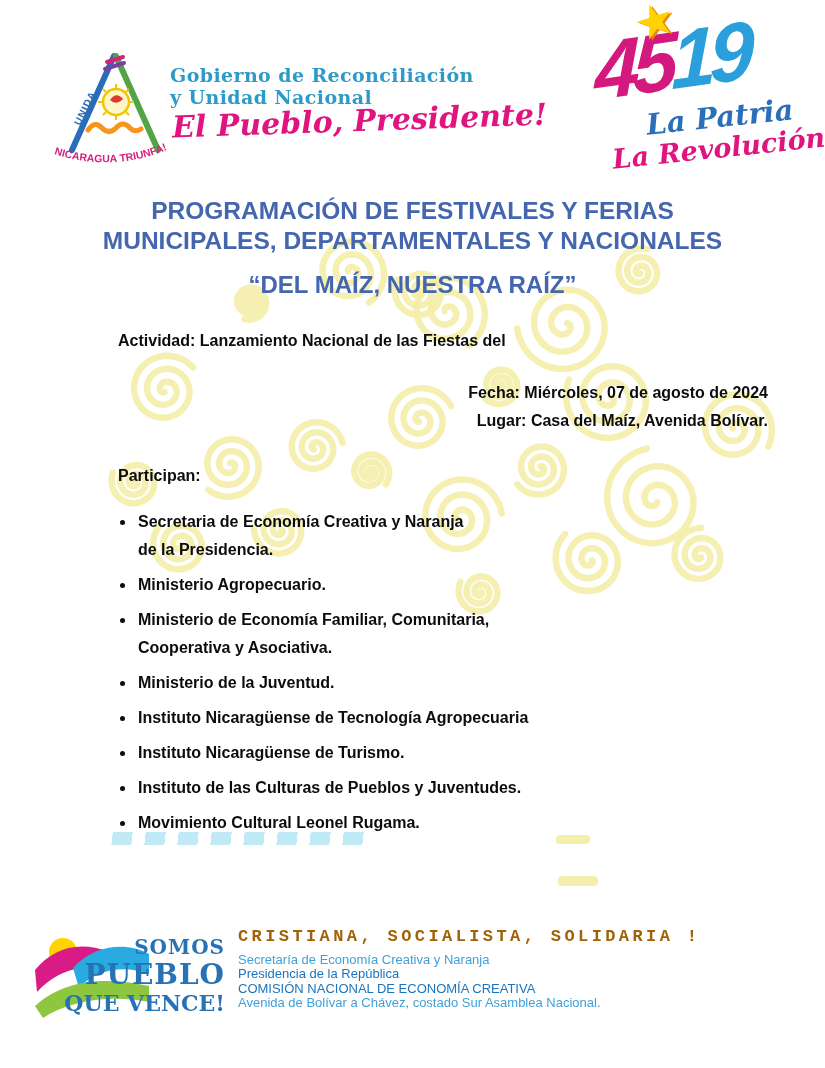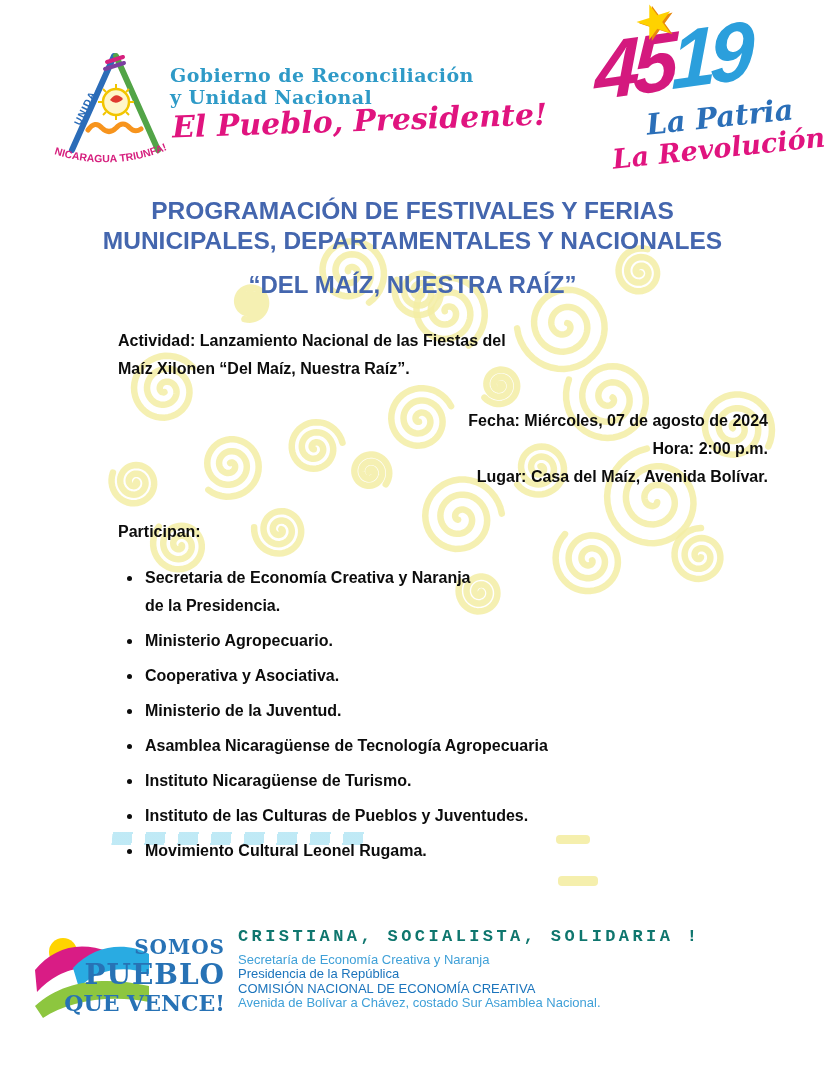--- a/index.html
+++ b/index.html
@@ -25,41 +25,41 @@
   
   .title-wrap{position:absolute;left:0;top:196px;width:100%;text-align:center;z-index:2;
        color:#4466AE;font-weight:bold;font-size:24.5px;line-height:30px;}
   .subtitle{margin-top:14px;font-size:24px;}
   
   .content{position:absolute;left:118px;top:327px;width:650px;z-index:2;
        color:#0c0c0c;font-weight:bold;font-size:16px;line-height:28px;}
   .p-act{margin:0 0 24px 0;}
   .p-when{margin:0 0 27px 0;text-align:right;}
   .p-label{margin:0 0 18px 0;}
-  .plist{list-style:none;margin:7px;padding:0;}
+  .plist{list-style:none;margin:0;padding:0;}
   .plist li{position:relative;padding-left:20px;margin-bottom:7px;}
   .dot{position:absolute;left:2px;top:12px;width:5px;height:5px;border-radius:50%;background:#0c0c0c;}
   .ln{display:block;}
   
   .wm-svg{position:absolute;left:0;top:0;z-index:1;}
   .wm-frag{position:absolute;left:112px;top:832px;width:252px;height:13px;z-index:1;transform:skewX(-6deg);
        background:repeating-linear-gradient(90deg,rgba(140,216,238,.55) 0 20px,rgba(255,255,255,0) 20px 33px);}
   .wm-dash{position:absolute;background:#F5EFAD;border-radius:4px;z-index:1;}
   .d1{left:556px;top:835px;width:34px;height:9px;}
   .d2{left:558px;top:876px;width:40px;height:10px;}
   
   .waves{position:absolute;left:33px;top:930px;width:118px;height:88px;z-index:3;}
   .somos{position:absolute;left:60px;top:936px;width:165px;text-align:right;z-index:4;color:#2772B5;
        font-family:"DejaVu Serif",serif;font-weight:bold;}
   .somos .s1{font-size:20px;line-height:23px;letter-spacing:1px;}
   .somos .s2{font-size:28px;line-height:31px;letter-spacing:1px;}
   .somos .s3{font-size:22px;line-height:26px;}
   .finfo{position:absolute;left:238px;top:927px;width:560px;z-index:3;}
   .motto{font-family:"Liberation Mono",monospace;font-weight:bold;font-size:17px;letter-spacing:3.4px;
-       color:#0f766e;margin-bottom:7px;white-space:nowrap;}
+       color:#a16207;margin-bottom:7px;white-space:nowrap;}
   .fline{font-size:13px;line-height:14.4px;color:#3FA0D8;}
   .fbold{font-weight:normal;color:#1B74BC;}
 </style>
 </head>
 <body>
 
 <div class="page">
 
   <svg id="wm" class="wm-svg" width="825" height="1068">
       <path d="M0.60,0.00L0.68,0.10L0.74,0.23L0.77,0.37L0.78,0.53L0.76,0.69L0.70,0.87L0.61,1.03L0.48,1.19L0.32,1.33L0.12,1.45L-0.10,1.54L-0.34,1.59L-0.60,1.60L-0.87,1.57L-1.15,1.49L-1.42,1.36L-1.67,1.19L-1.91,0.97L-2.11,0.70L-2.28,0.39L-2.39,0.05L-2.46,-0.31L-2.47,-0.69L-2.42,-1.09L-2.30,-1.48L-2.12,-1.86L-1.88,-2.22L-1.57,-2.54L-1.21,-2.83L-0.80,-3.06L-0.35,-3.23L0.13,-3.33L0.64,-3.36L1.16,-3.31L1.68,-3.18L2.18,-2.96L2.65,-2.67L3.09,-2.30L3.47,-1.86L3.78,-1.35L4.03,-0.79L4.18,-0.19L4.25,0.44L4.22,1.08L4.09,1.73L3.87,2.36L3.54,2.96L3.12,3.52L2.61,4.01L2.02,4.43L1.37,4.77L0.66,5.00L-0.09,5.13L-0.86,5.14L-1.64,5.04L-2.40,4.82L-3.14,4.48L-3.83,4.03L-4.45,3.47L-4.99,2.82L-5.43,2.08L-5.76,1.27L-5.97,0.41L-6.05,-0.48L-5.99,-1.39L-5.80,-2.30L-5.47,-3.17L-5.01,-4.00L-4.42,-4.76L-3.72,-5.43L-2.91,-6.00L-2.01,-6.45L-1.05,-6.76L-0.04,-6.92L1.00,-6.94L2.04,-6.80L3.06,-6.50L4.03,-6.04L4.94,-5.44L5.76,-4.71L6.46,-3.85L7.04,-2.88L7.47,-1.83L7.75,-0.71L7.85,0.45L7.78,1.62L7.54,2.79L7.12,3.91L6.53,4.97L5.78,5.95L4.88,6.80L3.86,7.53L2.73,8.10L1.52,8.50L0.25,8.71L-1.05,8.74L-2.36,8.57L-3.63,8.21L-4.85,7.65L-5.99,6.91L-7.01,6.01L-7.89,4.95L-8.62,3.76L-9.16,2.46L-9.51,1.09L-9.65,-0.33L-9.58,-1.77L-9.29,-3.20L-8.80,-4.58L-8.09,-5.88" transform="translate(350,272) rotate(202) scale(3.600)" fill="none" stroke="#F3EDA4" stroke-width="1.81" stroke-linecap="round" opacity="0.85"></path>
@@ -132,49 +132,48 @@
 
   <div class="title-wrap">
     <div>PROGRAMACIÓN DE FESTIVALES Y FERIAS</div>
     <div>MUNICIPALES, DEPARTAMENTALES Y NACIONALES</div>
     <div class="subtitle">“DEL MAÍZ, NUESTRA RAÍZ”</div>
   </div>
 
   <div class="content">
     <p class="p-act">
       <span class="ln">Actividad: Lanzamiento Nacional de las Fiestas del</span>
-      <span class="ln">Maíz Xilonen “Del Maíz, Nuestra Raíz”.</span>
     </p>
     <p class="p-when">
       <span class="ln">Fecha: Miércoles, 07 de agosto de 2024</span>
-      <span class="ln">Hora: 2:00 p.m.</span>
       <span class="ln">Lugar: Casa del Maíz, Avenida Bolívar.</span>
     </p>
     <p class="p-label">Participan:</p>
     <ul class="plist">
       <li>
           <span class="dot"></span>
           <span class="ln">Secretaria de Economía Creativa y Naranja</span>
           <span class="ln">de la Presidencia.</span>
         </li>
       <li>
           <span class="dot"></span>
           <span class="ln">Ministerio Agropecuario.</span>
         </li>
       <li>
           <span class="dot"></span>
+          <span class="ln">Ministerio de Economía Familiar, Comunitaria,</span>
           <span class="ln">Cooperativa y Asociativa.</span>
         </li>
       <li>
           <span class="dot"></span>
           <span class="ln">Ministerio de la Juventud.</span>
         </li>
       <li>
           <span class="dot"></span>
-          <span class="ln">Asamblea Nicaragüense de Tecnología Agropecuaria</span>
+          <span class="ln">Instituto Nicaragüense de Tecnología Agropecuaria</span>
         </li>
       <li>
           <span class="dot"></span>
           <span class="ln">Instituto Nicaragüense de Turismo.</span>
         </li>
       <li>
           <span class="dot"></span>
           <span class="ln">Instituto de las Culturas de Pueblos y Juventudes.</span>
         </li>
       <li>

